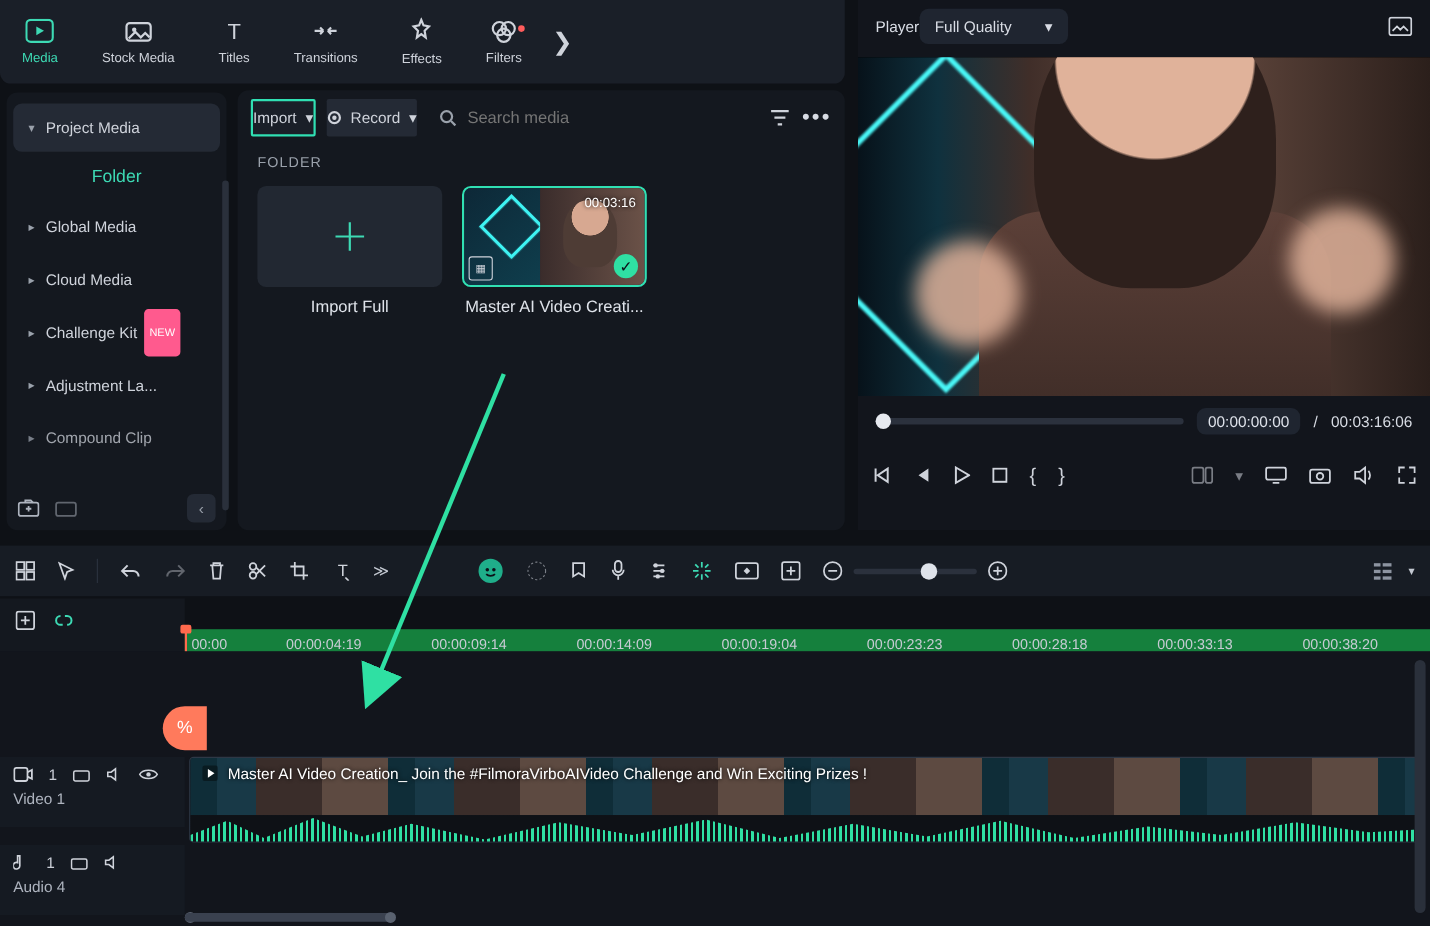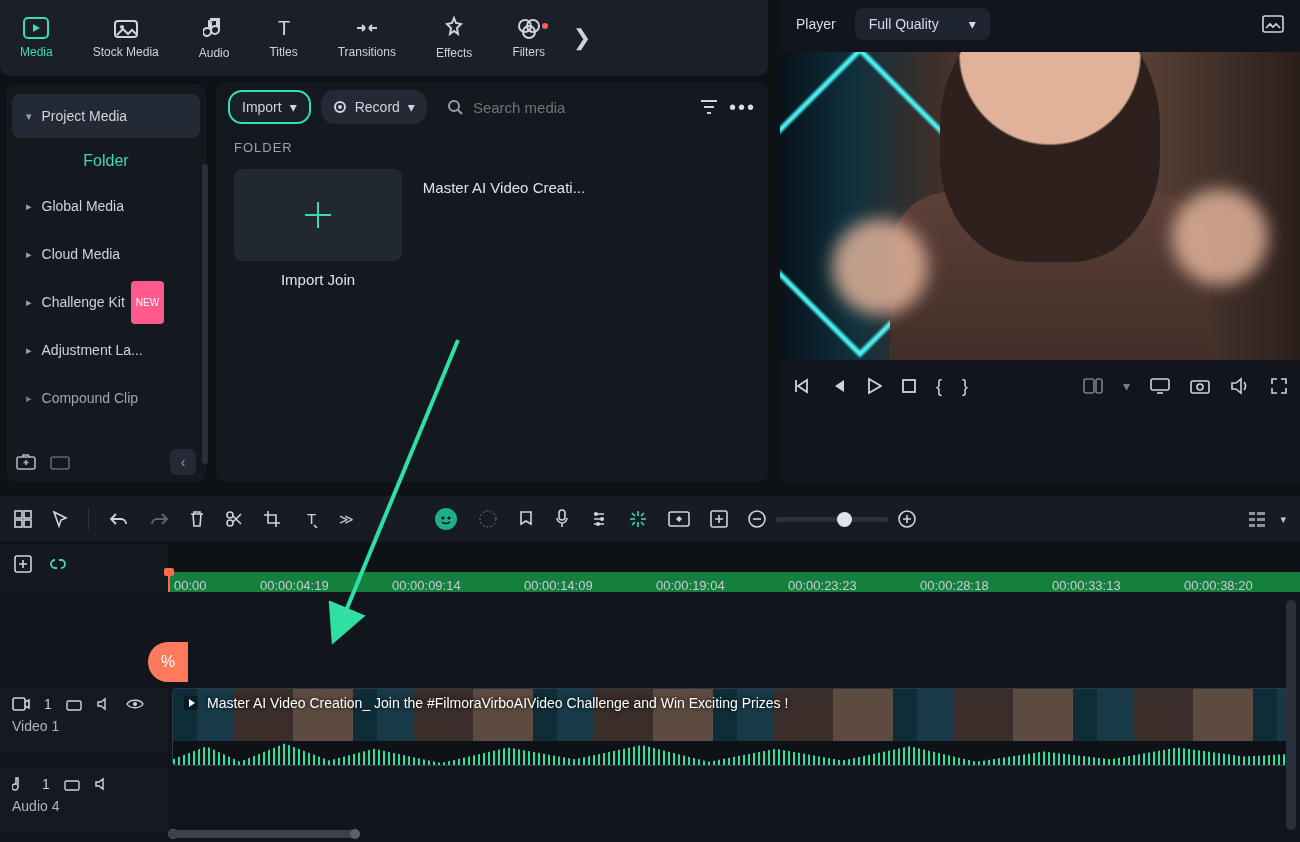--- a/index.html
+++ b/index.html
@@ -22,21 +22,21 @@
   .side-item .tri{margin-right:10px;color:#9aa1ab;font-size:11px}
   .side-folder{color:#3ddab4;text-align:center;padding:10px 0;font-size:16px}
   .new-badge{background:#ff5a8e;color:#fff;font-size:10px;padding:16px 5px;border-radius:4px;margin-left:6px}
   .side-scrollbar{position:absolute;right:-2px;top:80px;width:6px;height:300px;background:#2a303b;border-radius:3px}
   .side-bottom{position:absolute;left:6px;top:442px;width:200px;height:40px;display:flex;align-items:center;padding:0 10px;color:#9aa1ab;gap:14px}
   .side-bottom .chev{margin-left:auto;background:#242a35;border-radius:6px;width:26px;height:26px;display:flex;align-items:center;justify-content:center}
 
   
   .media-panel{position:absolute;left:216px;top:82px;width:552px;height:400px;background:#14181f;border-radius:10px}
   .media-toolbar{display:flex;align-items:center;height:50px;padding:8px 12px;gap:10px}
-  .btn{display:flex;align-items:center;height:34px;padding:0 12px;background:#242a35;border-radius:14px;color:#cfd3db;cursor:pointer;gap:8px}
+  .btn{display:flex;align-items:center;height:34px;padding:0 0;background:#242a35;border-radius:2px;color:#cfd3db;cursor:pointer;gap:8px}
   .btn.import{border:2px solid #30e0b3;background:#1a1f28}
   .search{flex:1;display:flex;align-items:center;height:34px;padding:0 10px;color:#9aa1ab;background:transparent;border-radius:8px;gap:10px}
   .search input{background:transparent;border:none;color:#cfd3db;outline:none;font-size:15px;width:100%}
   .folder-lbl{color:#9aa1ab;font-size:13px;letter-spacing:1px;padding:8px 18px}
   .thumbs{display:flex;gap:18px;padding:6px 18px}
   .thumb-card{width:168px}
   .thumb-box{width:168px;height:92px;background:#1f2530;border-radius:8px;display:flex;align-items:center;justify-content:center;position:relative;overflow:hidden}
   .thumb-box.add{background:#222832}
   .thumb-box.sel{border:2px solid #30e0b3}
   .thumb-cap{margin-top:10px;font-size:15px;color:#dfe3ea;text-align:center;white-space:nowrap;overflow:hidden;text-overflow:ellipsis}
@@ -44,21 +44,21 @@
   .check{position:absolute;bottom:6px;right:6px;width:22px;height:22px;background:#2fe0a3;border-radius:50%;display:flex;align-items:center;justify-content:center;color:#0c1018;font-size:14px}
   .corner{position:absolute;bottom:4px;left:4px;width:22px;height:22px;border:1px solid #cfd3db;border-radius:3px;color:#cfd3db;font-size:10px;display:flex;align-items:center;justify-content:center}
   .video-mock{position:absolute;inset:0;display:flex}
   .video-mock .l{width:42%;background:linear-gradient(135deg,#0d2837,#0f3e4d)}
   .video-mock .r{width:58%;background:linear-gradient(90deg,#3a2c2b,#6b5248);position:relative}
   .video-mock .r::after{content:"";position:absolute;top:12%;left:22%;width:52%;height:70%;background:radial-gradient(circle at 50% 25%,#d7a891 0 32%,#4e3c35 33% 100%);border-radius:46% 46% 36% 36%}
   .neon{position:absolute;top:14px;left:22px;width:42px;height:42px;border:3px solid #3ef3f3;transform:rotate(45deg);filter:blur(.4px)}
 
   
   .player{position:absolute;left:780px;top:0;width:520px;height:482px;background:#12151c}
-  .player-top{display:flex;align-items:center;height:48px;padding:0 16px;gap:19px}
+  .player-top{display:flex;align-items:center;height:48px;padding:0 16px;gap:0}
   .quality-dd{display:flex;align-items:center;height:32px;background:#1f2530;border-radius:8px;padding:0 14px;gap:30px}
   .player-view{position:relative;margin:4px 0 0 0;height:308px;background:#000;overflow:hidden}
   .pv-bg{position:absolute;inset:0;background:linear-gradient(90deg,#07121a 0%,#0f313e 14%,#402e29 30%,#6c4f44 55%,#2b1f1b 100%)}
   .pv-neon{position:absolute;left:-30px;top:40px;width:220px;height:220px;border:5px solid #49f6f6;transform:rotate(45deg);filter:blur(1px)}
   .pv-head{position:absolute;left:160px;top:-50px;width:220px;height:260px;background:radial-gradient(circle at 50% 20%,#e0b29a 0 38%,#2e201c 39% 100%);border-radius:48% 48% 40% 40%}
   .pv-body{position:absolute;left:110px;top:140px;width:320px;height:210px;background:linear-gradient(#5c4038,#3b2a25);border-radius:60px 60px 0 0}
   .pv-hand{position:absolute;width:120px;height:130px;background:radial-gradient(circle,#e0b29a 0 48%,transparent 60%);border-radius:50%;filter:blur(8px);opacity:.85}
   .scrub{display:flex;align-items:center;padding:10px 16px;height:46px;gap:12px}
   .scrub .bar{flex:1;height:6px;background:#2b313d;border-radius:3px;position:relative}
   .scrub .knob{position:absolute;left:0;top:-4px;width:14px;height:14px;background:#e6e9ef;border-radius:50%}
@@ -124,28 +124,20 @@
         <svg width="26" height="22">
           <rect x="2" y="4" width="22" height="16" rx="3" fill="none" stroke="#cfd3db" stroke-width="2"></rect>
           <circle cx="9" cy="10" r="2" fill="#cfd3db"></circle>
           <path d="M4 18l6-6 5 5 4-4 4 4" fill="none" stroke="#cfd3db" stroke-width="2"></path>
         </svg>
       </span>
     <span class="lbl">Stock Media</span>
   </div>
   <div class="tab">
     <span class="icon">
-        <svg width="22" height="24">
-          <path d="M8 3v13a4 4 0 1 1-2-3.5V5l10-2v11a4 4 0 1 1-2-3.5V3z" fill="none" stroke="#cfd3db" stroke-width="2"></path>
-        </svg>
-      </span>
-    <span class="lbl">Audio</span>
-  </div>
-  <div class="tab">
-    <span class="icon">
         <svg width="22" height="22">
           <text x="11" y="18" text-anchor="middle" font-size="20" font-family="serif" fill="#cfd3db">T</text>
         </svg>
       </span>
     <span class="lbl">Titles</span>
   </div>
   <div class="tab">
     <span class="icon">
         <svg width="26" height="22">
           <path d="M3 11h8m0 0-3-3m3 3-3 3M23 11h-8m0 0 3-3m-3 3 3 3" stroke="#cfd3db" stroke-width="2" fill="none"></path>
@@ -255,23 +247,34 @@
   <div class="folder-lbl">FOLDER</div>
   <div class="thumbs">
     <div class="thumb-card">
       <div class="thumb-box add">
         <span class="icon">
             <svg width="34" height="34">
               <path d="M17 4v26M4 17h26" stroke="#3ddab4" stroke-width="2"></path>
             </svg>
           </span>
       </div>
-      <div class="thumb-cap">Import Join</div>
+      <div class="thumb-cap">Import Full</div>
     </div>
     <div class="thumb-card">
+      <div class="thumb-box sel">
+        <div class="video-mock">
+            <div class="l">
+              <div class="neon"></div>
+            </div>
+            <div class="r"></div>
+          </div>
+        <span class="dur">00:03:16</span>
+        <span class="corner">▦</span>
+        <span class="check">✓</span>
+      </div>
       <div class="thumb-cap">Master AI Video Creati...</div>
     </div>
   </div>
 </div>
 
 <div class="player">
   <div class="player-top">
     <span>Player</span>
     <div class="quality-dd">
       <span>Full Quality</span>
@@ -284,20 +287,28 @@
         </svg>
       </span>
   </div>
   <div class="player-view">
     <div class="pv-bg"></div>
       <div class="pv-neon"></div>
       <div class="pv-body"></div>
       <div class="pv-head"></div>
     <div class="pv-hand" style="left:40px;top:150px"></div>
       <div class="pv-hand" style="right:20px;top:120px"></div>
+  </div>
+  <div class="scrub">
+    <div class="bar">
+        <div class="knob"></div>
+      </div>
+    <span class="timebox">00:00:00:00</span>
+    <span>/</span>
+    <span>00:03:16:06</span>
   </div>
   <div class="ctrls">
     <span class="icon">
         <svg width="18" height="16">
           <path d="M4 2v12M15 2L6 8l9 6z" fill="none" stroke="#cfd3db" stroke-width="1.8"></path>
         </svg>
       </span>
     <span class="icon">
         <svg width="16" height="16">
           <path d="M3 2v12M14 2 5 8l9 6z" fill="#cfd3db"></path>

